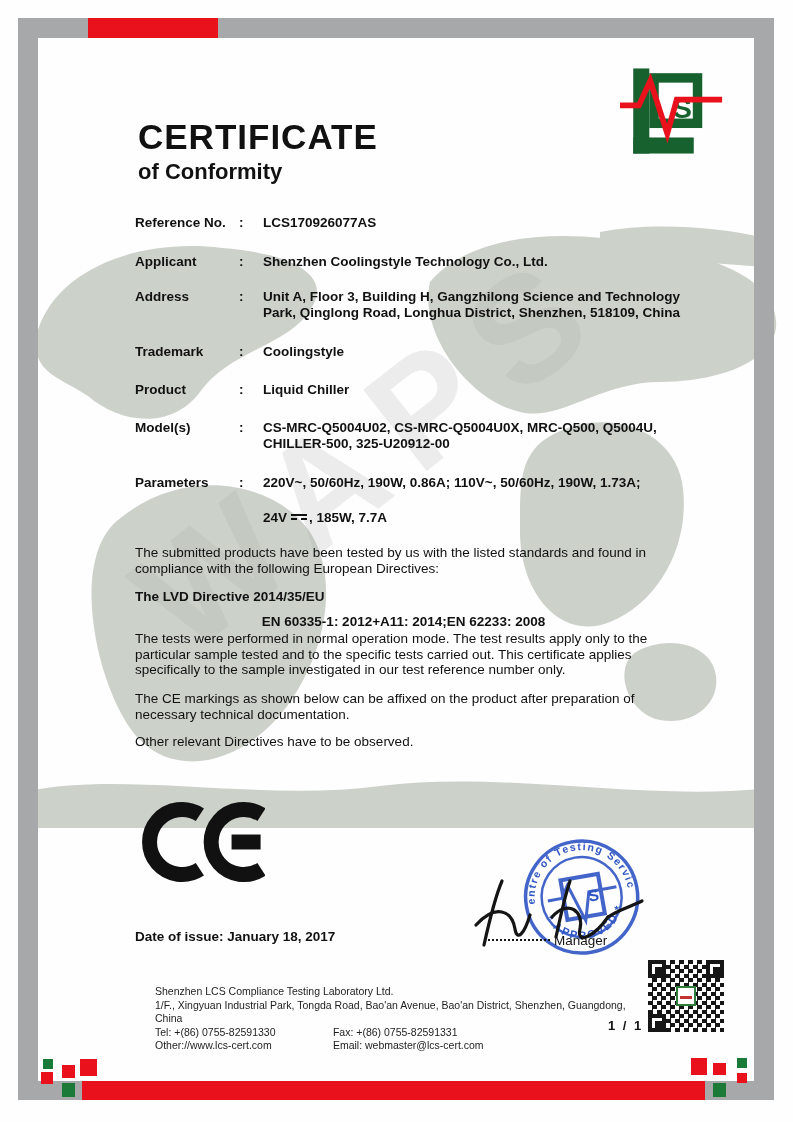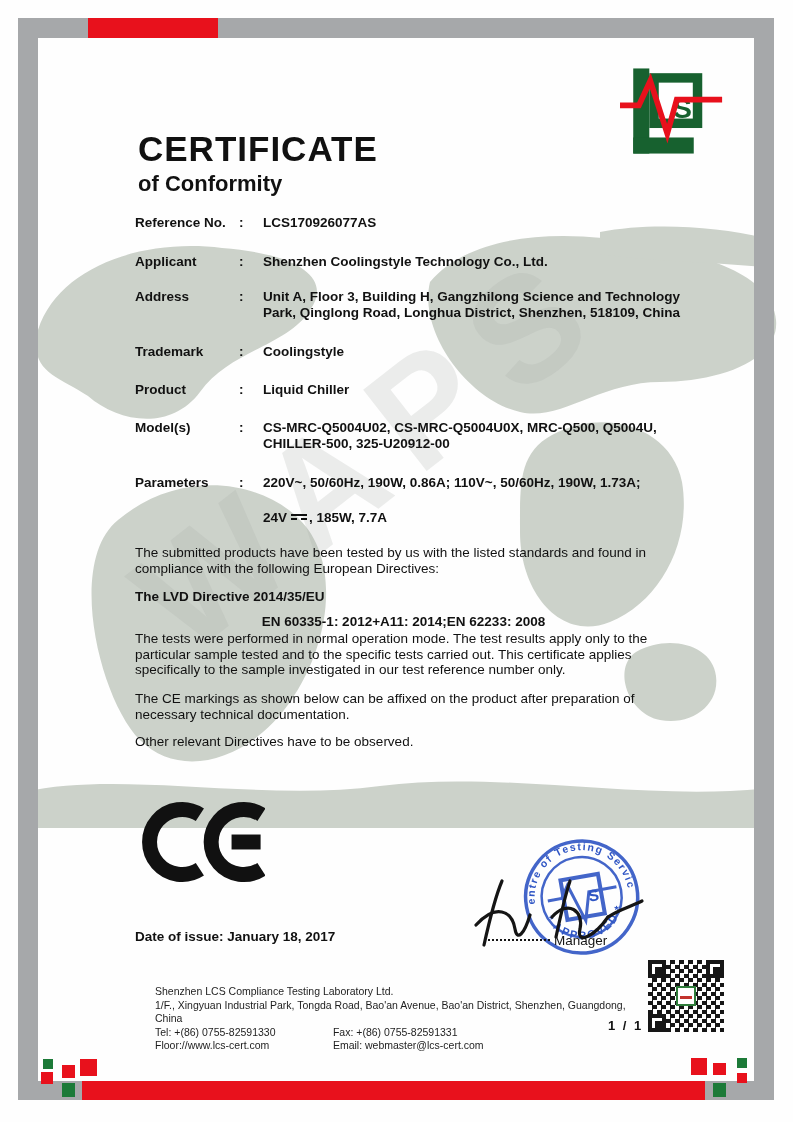--- a/index.html
+++ b/index.html
@@ -10,21 +10,21 @@
   
   .watermark{position:absolute;left:90px;top:340px;width:620px;z-index:1;
     font-size:150px;font-weight:700;letter-spacing:26px;color:rgba(168,175,168,0.22);
     transform:rotate(-38deg);transform-origin:center;pointer-events:none;}
   
   .bar{position:absolute;background:#a6a8aa;z-index:2;}
   .bar.red{background:#e8111c;}
   .sq{position:absolute;z-index:3;}
   
   .title-block{position:absolute;left:138px;top:118px;z-index:5;}
-  .title-main{font-size:35px;font-weight:700;letter-spacing:1px;line-height:38px;margin-top:12px;}
+  .title-main{font-size:35px;font-weight:700;letter-spacing:1px;line-height:38px;}
   .title-sub{font-size:22px;font-weight:700;margin-top:3px;}
   .logo{position:absolute;left:620px;top:62px;width:104px;height:98px;z-index:5;}
   
   .frow{position:absolute;left:135px;width:556px;display:flex;z-index:5;
         font-size:13.5px;font-weight:700;line-height:16px;justify-content:space-between;}
   .flabel{width:104px;flex:none;}
   .fcolon{width:24px;flex:none;}
   .fvalue{width:428px;}
   .param-line2{display:block;margin-top:19px;}
   .dc-icon{display:inline-block;width:16px;height:9px;position:relative;margin:0 2px 0 4px;vertical-align:-1px;}
@@ -208,21 +208,21 @@
   </div>
 
   <div class="footer">
     <div>Shenzhen LCS Compliance Testing Laboratory Ltd.</div>
     <div>1/F., Xingyuan Industrial Park, Tongda Road, Bao'an Avenue, Bao'an District, Shenzhen, Guangdong, China</div>
     <div class="cols">
       <span class="c1">Tel: +(86) 0755-82591330</span>
       <span>Fax: +(86) 0755-82591331</span>
     </div>
     <div class="cols">
-      <span class="c1">Floor://www.lcs-cert.com</span>
+      <span class="c1">Other://www.lcs-cert.com</span>
       <span>Email: webmaster@lcs-cert.com</span>
     </div>
   </div>
   <div class="page-num">1 / 1</div>
 
   <div class="qr">
     <div class="finder f-tl"></div>
     <div class="finder f-tr"></div>
     <div class="finder f-bl"></div>
     <div class="center-logo"></div>

